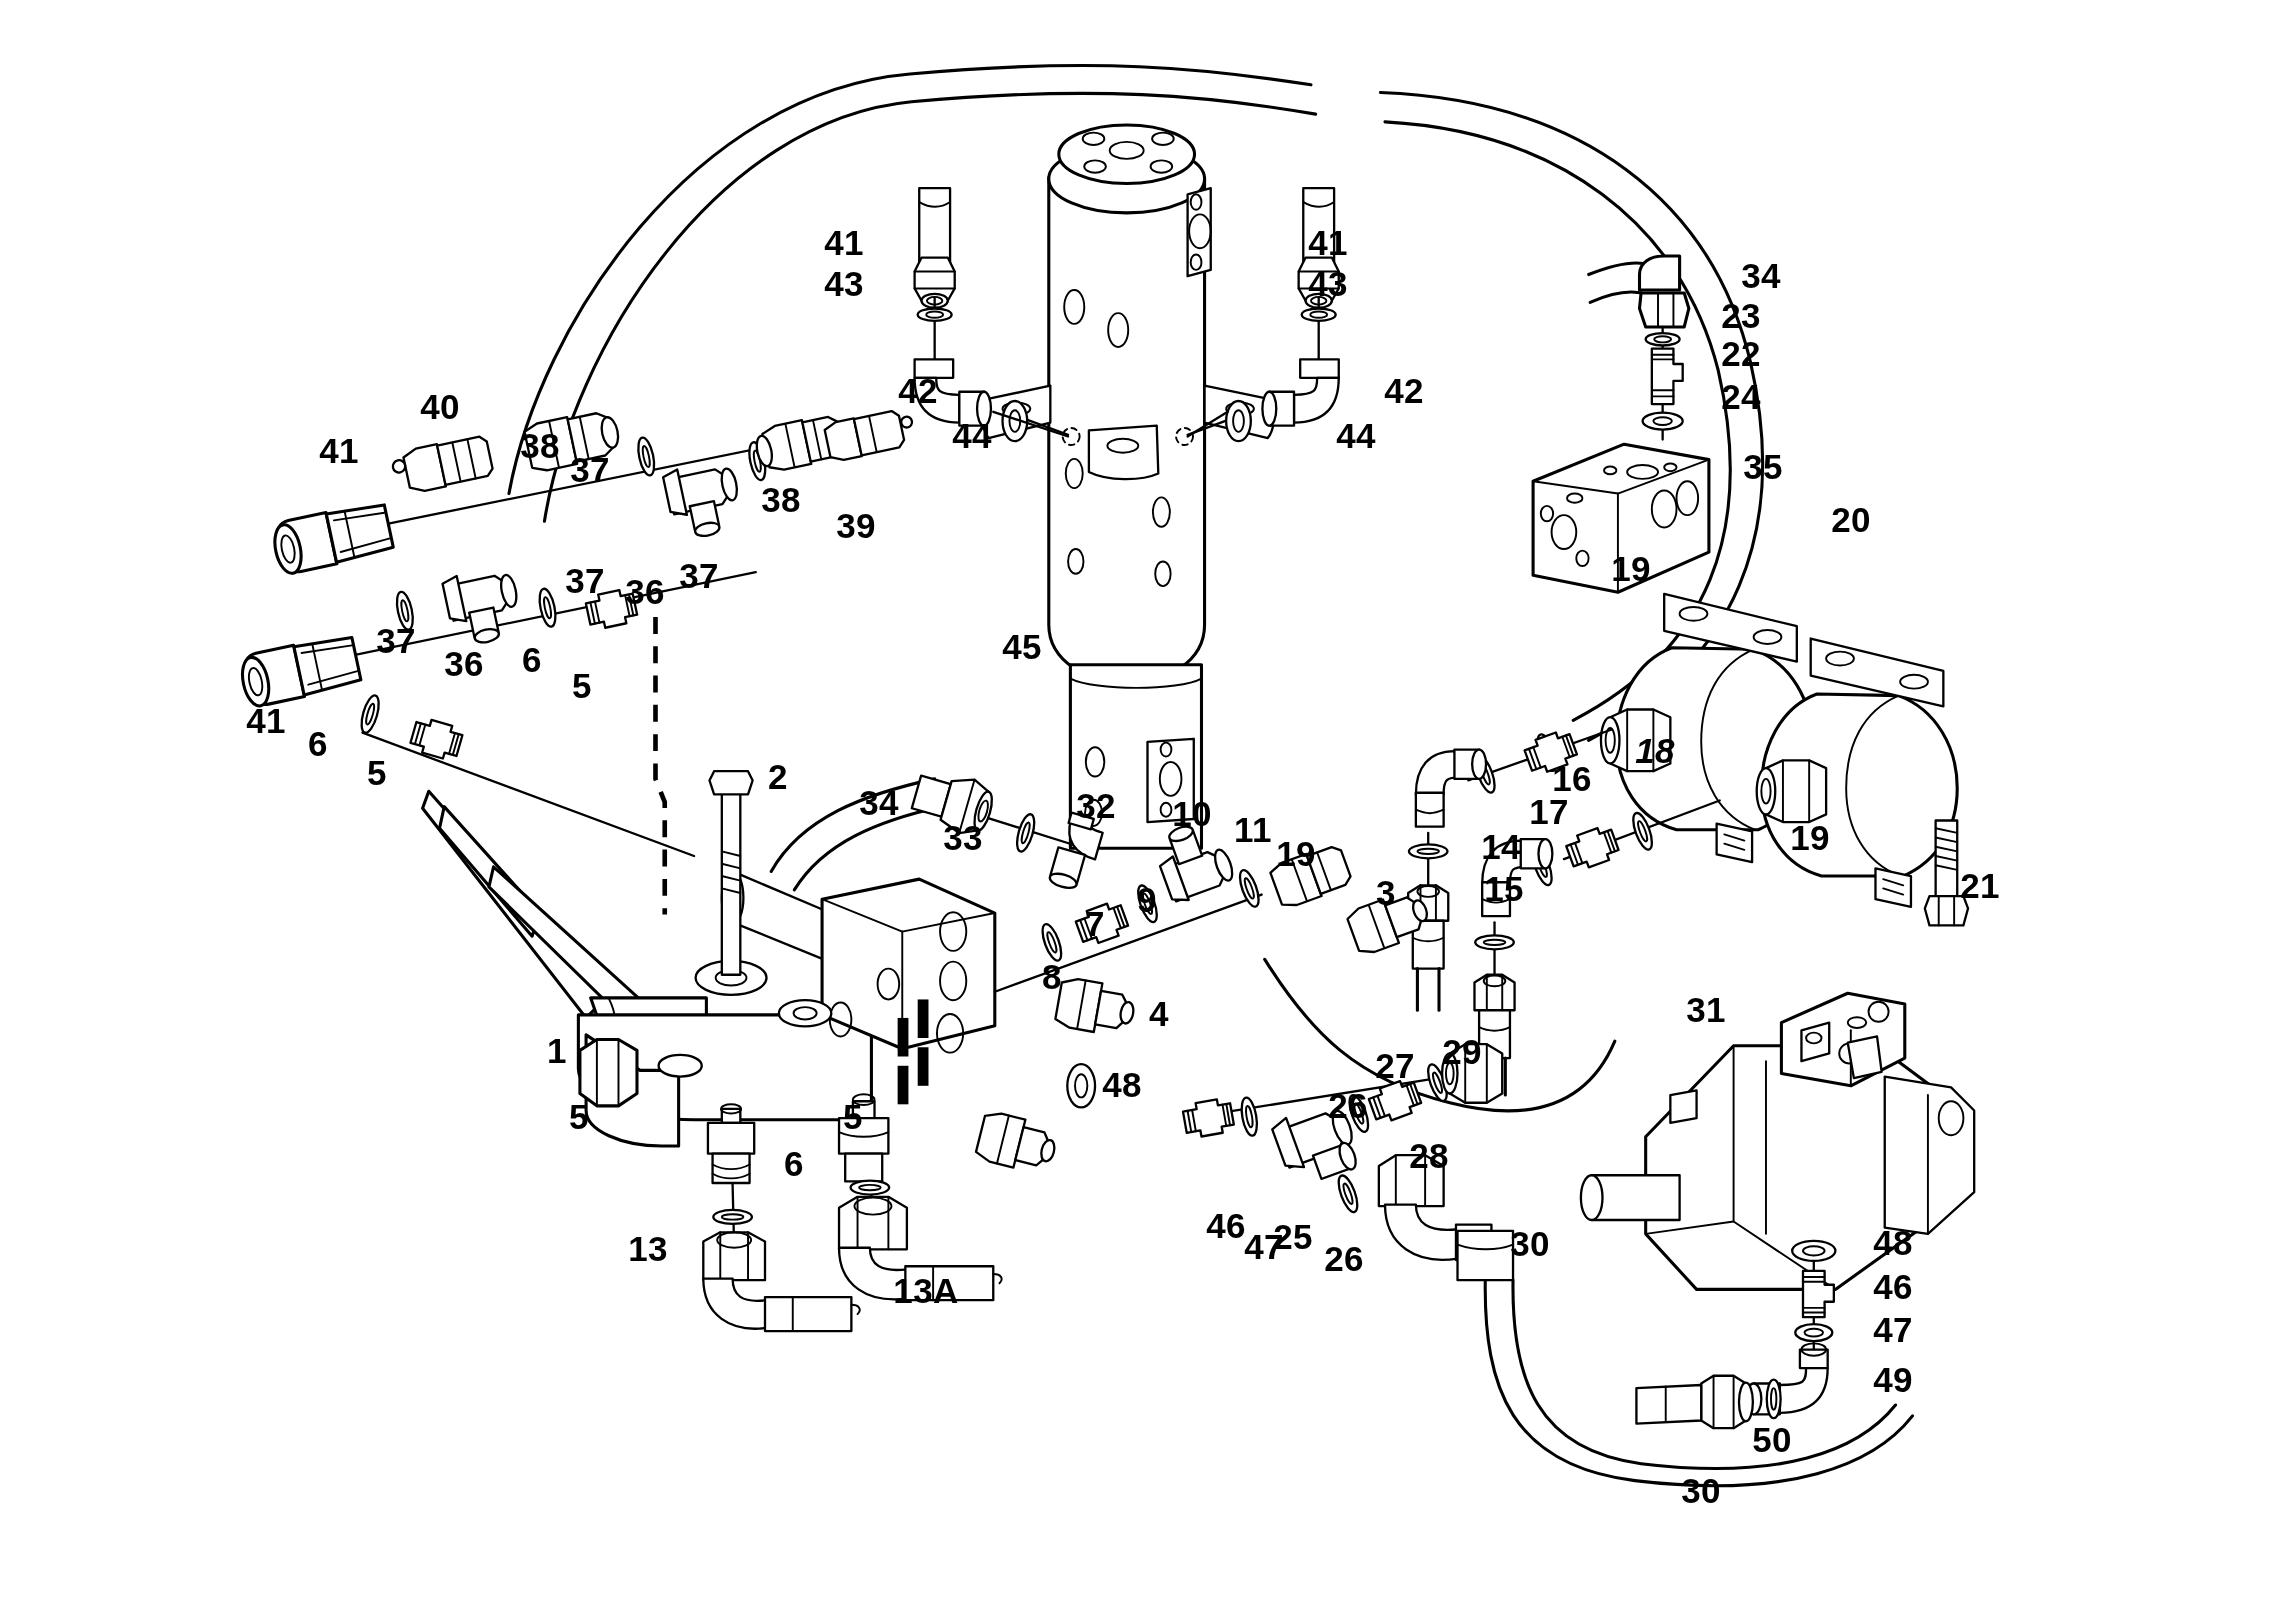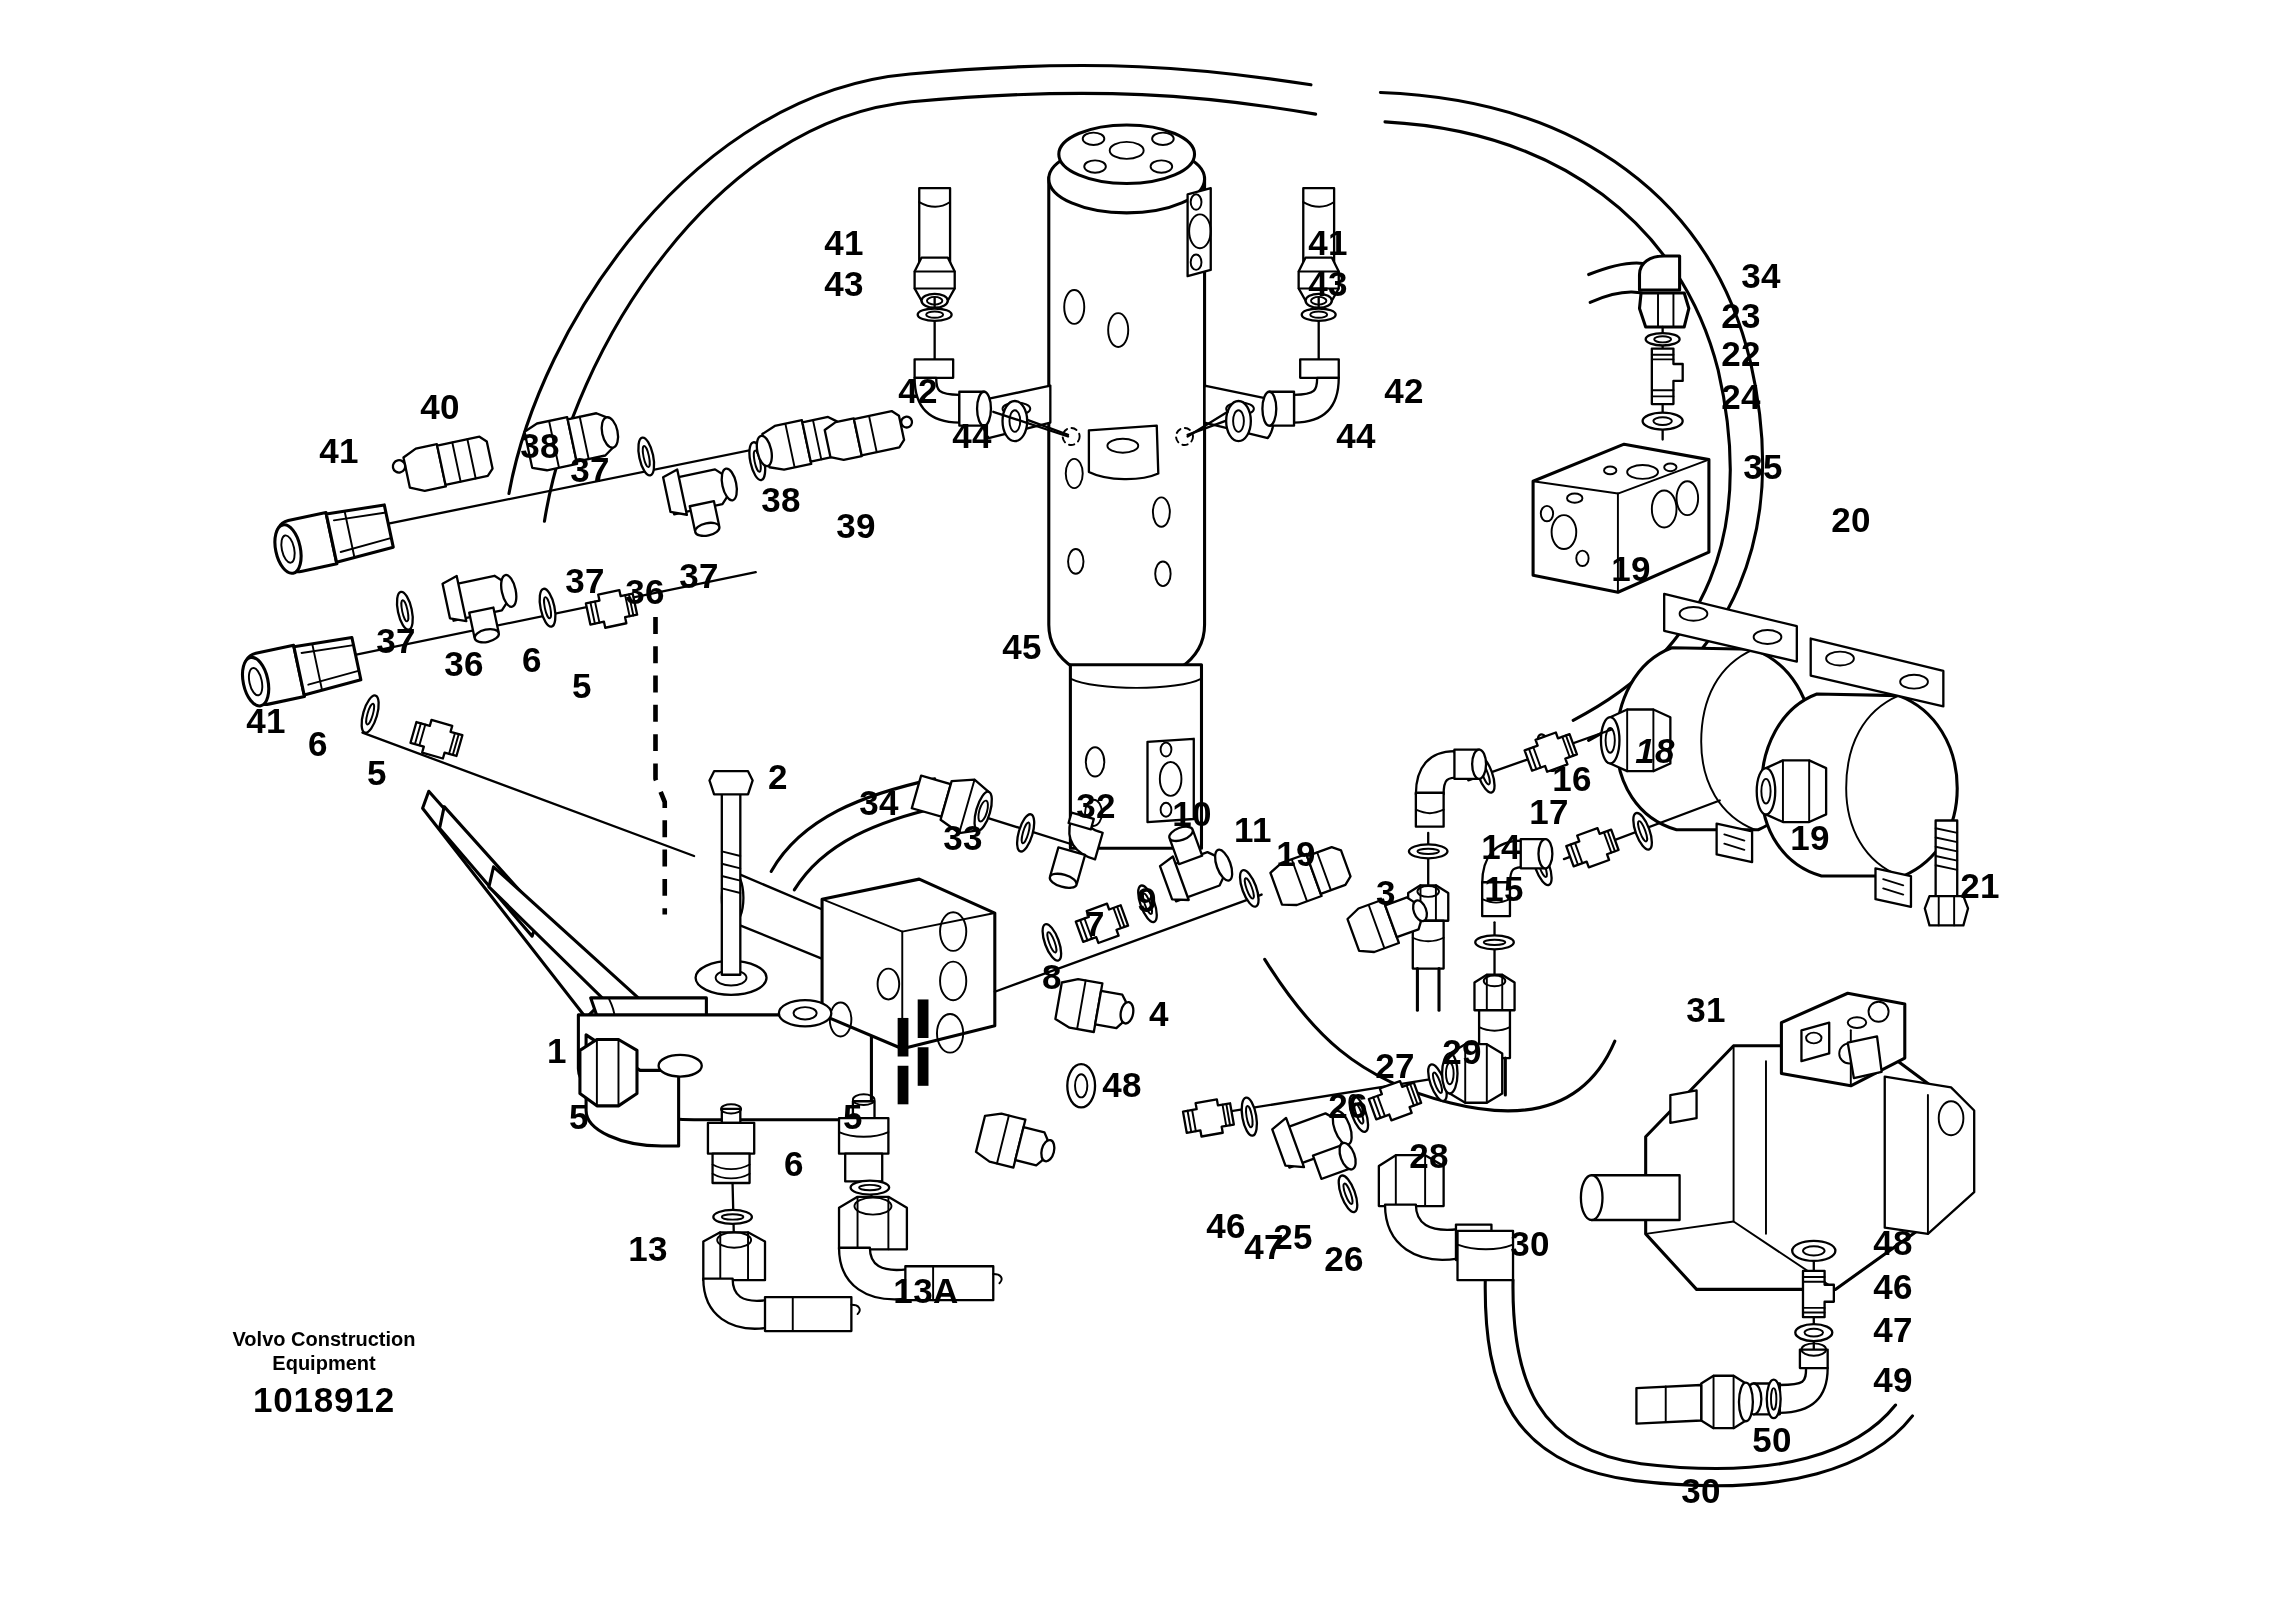--- a/index.html
+++ b/index.html
@@ -726,20 +726,15 @@
       <div class="lbl" style="left: 1893px; top: 1242px;">48</div>
       <div class="lbl" style="left: 1893px; top: 1379px;">49</div>
       <div class="lbl" style="left: 1772px; top: 1439px;">50</div>
       <div class="lbl" style="left: 853px; top: 1116px;">5</div>
       <div class="lbl" style="left: 318px; top: 743px;">6</div>
       <div class="lbl" style="left: 377px; top: 772px;">5</div>
       <div class="lbl" style="left: 532px; top: 659px;">6</div>
       <div class="lbl" style="left: 582px; top: 685px;">5</div>
     </div>
 
-  <div class="footer" style="left:189px;top:1327px;width:270px;">
-    <div class="f-brand">Volvo Construction</div>
-    <div class="f-brand">Equipment</div>
-    <div class="f-num">1018912</div>
-  </div>
 
 </div>
 
 
 </body></html>

